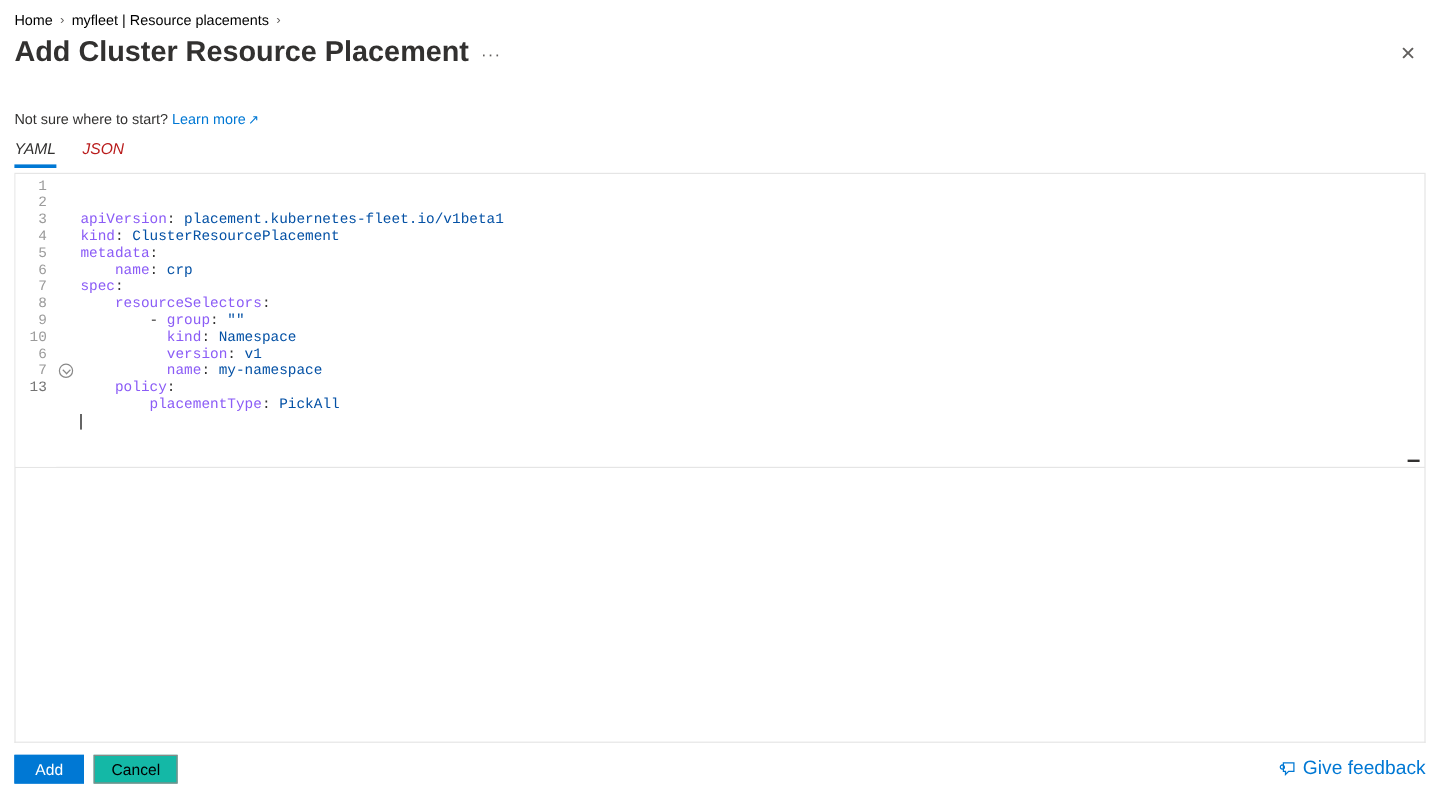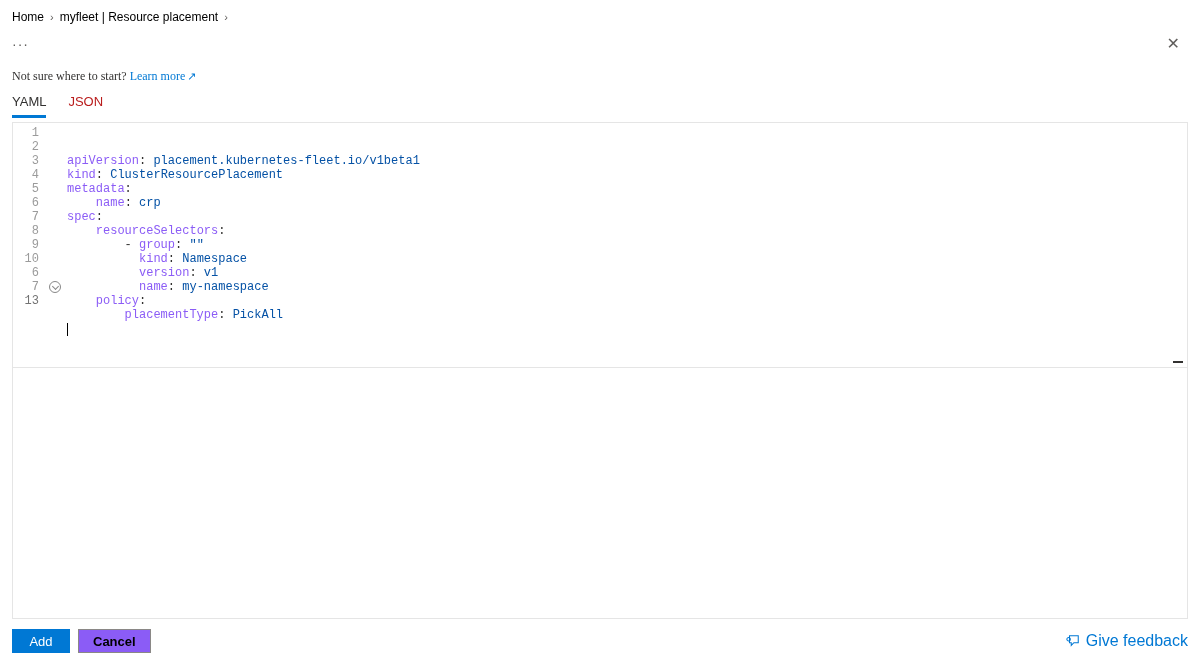--- a/index.html
+++ b/index.html
@@ -20,26 +20,26 @@
   .breadcrumb .chev { color: #605e5c; font-size: 11px; }
 
   
   .title-row { display:flex; align-items:center; justify-content:space-between; }
   .title-left { display:flex; align-items:center; gap:10px; }
   h1.page-title { font-size: 24px; font-weight: 600; margin: 0 0 2px 0; }
   .ellipsis-icon { color:#605e5c; font-size:14px; letter-spacing:1px; cursor:pointer;}
   .close-btn { color:#605e5c; font-size:16px; cursor:pointer; padding:4px 8px; }
 
   
-  .helper { margin-top: 12px; font-size: 12px; color:#323130;font-family:Liberation Serif, serif; }
+  .helper { margin-top: 32px; font-size: 12px; color:#323130; }
   .helper a { color:#0078d4; text-decoration:none; }
   .ext-icon { font-size:11px; color:#0078d4; margin-left:2px; }
 
   
-  .tabs { display:flex; gap:22px; margin-top: 8px; border-bottom:none; font-size:13px;}
+  .tabs { display:flex; gap:22px; margin-top: 8px; border-bottom:none; font-size:13px;font-style:italic;}
   .tab { padding: 2px 0 6px 0; cursor:pointer; color:#b91c1c; }
   .tab.active { color:#323130; font-weight:400; border-bottom: 3px solid #0078d4; }
 
   
   .editor-wrap {
     margin-top: 4px;
     border: 1px solid #e5e5e5;
     flex: 0 0 auto;
     display:flex;
     flex-direction:row;
@@ -84,43 +84,44 @@
   }
 
   
   .footer {
     display:flex; align-items:center; justify-content:space-between;
     padding: 10px 0 12px 0;
   }
   .footer-left { display:flex; gap:8px; }
   .btn {
     font-size:13px; height:24px; min-width:58px; padding: 0 14px;
-    border:1px solid #8a8886; background:#8b5cf6; cursor:pointer;
-    display:inline-flex; align-items:center; justify-content:center;font-weight:bold;
+    border:1px solid #8a8886; background:#14b8a6; cursor:pointer;
+    display:inline-flex; align-items:center; justify-content:center;
   }
   .btn.primary {
     background:#0078d4; color:#fff; border-color:#0078d4; font-weight:400;
   }
   .feedback-link { color:#0078d4; font-size:16px; text-decoration:none; display:flex; align-items:center; gap:6px; cursor:pointer; }
   .feedback-icon { width:14px; height:14px; }
 </style>
 </head>
 <body>
 
 <div class="page">
 
   <nav class="breadcrumb">
     <a>Home</a>
     <span class="chev">›</span>
-    <a>myfleet | Resource placement</a>
+    <a>myfleet | Resource placements</a>
     <span class="chev">›</span>
   </nav>
 
   <div class="title-row">
     <div class="title-left">
+      <h1 class="page-title">Add Cluster Resource Placement</h1>
       <span class="ellipsis-icon">···</span>
     </div>
     <span class="close-btn">✕</span>
   </div>
 
   <div class="helper">
     <span>Not sure where to start? </span><a>Learn more</a><span class="ext-icon">↗</span>
   </div>
 
   <div class="tabs">

